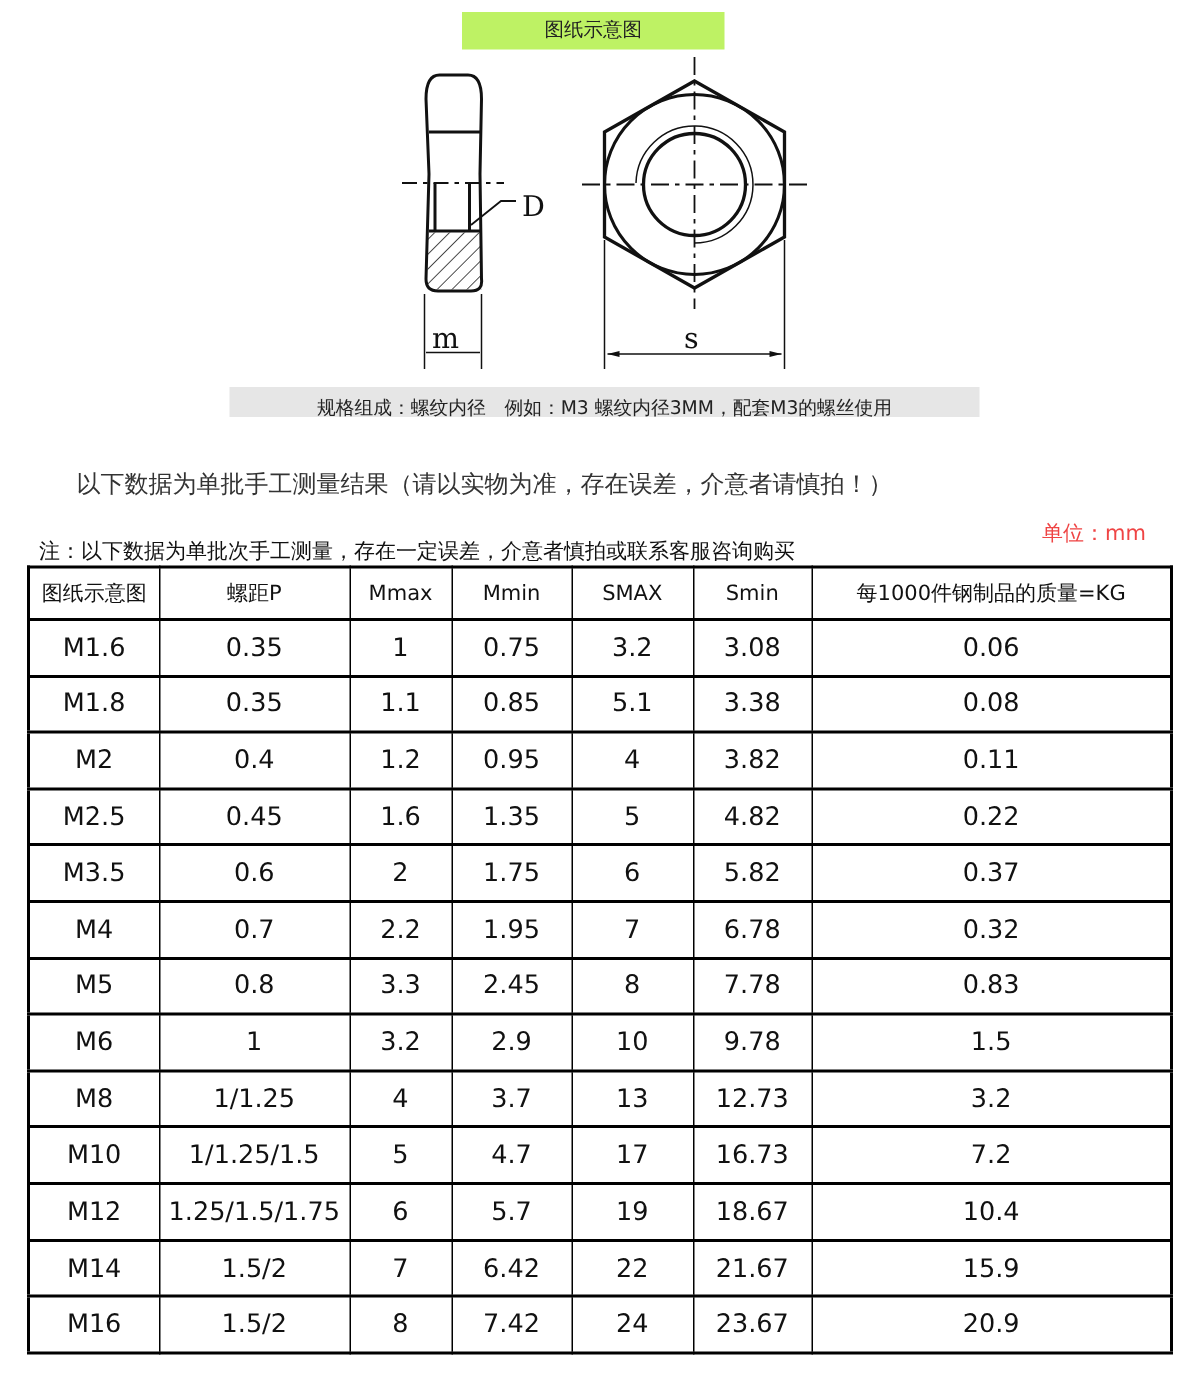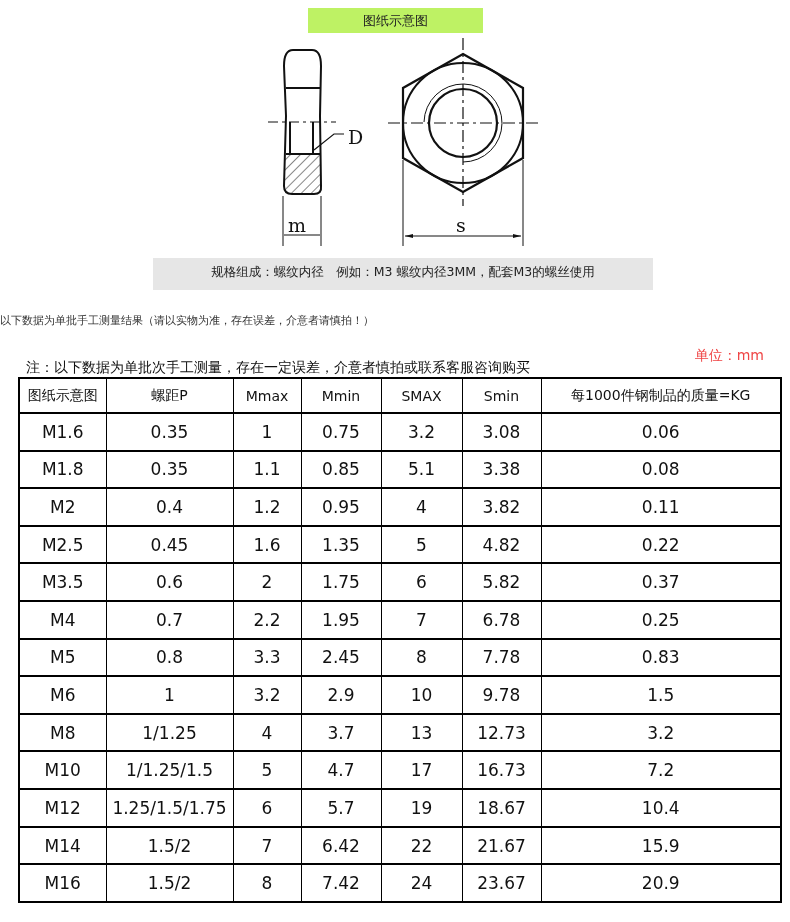--- a/index.html
+++ b/index.html
@@ -2,24 +2,24 @@
 <html><head>
 <meta charset="utf-8">
 <style>
   html, body { margin: 0; padding: 0; background: #ffffff; }
   body { width: 790px; height: 922px; position: relative; overflow: hidden;
          font-family: "DejaVu Sans", "Liberation Sans", sans-serif; color: #111; }
   .title-box { position: absolute; left: 308px; top: 8px; width: 175px; height: 25px;
                background: #bef264; font-size: 13px; line-height: 25px; text-align: center;
                color: #222; font-family: "DejaVu Sans", sans-serif; }
   .drawing { position: absolute; left: 250px; top: 36px; width: 300px; height: 214px; }
-  .spec-box { position: absolute; left: 153px; top: 258px; width: 500px; height: 32px;
+  .spec-box { position: absolute; left: 153px; top: 258px; width: 500px; height: 20px;
               background: #e6e6e6; font-size: 12.5px; line-height: 28px; text-align: center; color: #222; }
-  .measure-note { position: absolute; left: 0; top: 313px; width: 646px; 
-                  font-size: 11px; color: #333; }
+  .measure-note { position: absolute; left: 0; top: 313px; width: 646px; text-align: center;
+                  font-size: 16px; color: #333; }
   .note { position: absolute; left: 26px; top: 359px; font-size: 14px; color: #111; }
   .unit { position: absolute; right: 26px; top: 347px; font-size: 14px; color: #ef4444; }
   table.spec { position: absolute; left: 18px; top: 377px; width: 762px; height: 526px;
                border-collapse: collapse; border: 2.5px solid #000; table-layout: fixed; }
   table.spec th, table.spec td { border: 1.6px solid #000; text-align: center; padding: 0;
                                  font-family: "DejaVu Sans", sans-serif; color: #111; }
   table.spec th { font-size: 14px; font-weight: normal; height: 33px; }
   table.spec td { font-size: 17px; height: 33px; }
   table.spec tr { border-bottom: 2.2px solid #000; }
 </style>
@@ -139,21 +139,21 @@
         <td>5.82</td>
         <td>0.37</td>
       </tr>
       <tr>
         <td>M4</td>
         <td>0.7</td>
         <td>2.2</td>
         <td>1.95</td>
         <td>7</td>
         <td>6.78</td>
-        <td>0.25</td>
+        <td>0.32</td>
       </tr>
       <tr>
         <td>M5</td>
         <td>0.8</td>
         <td>3.3</td>
         <td>2.45</td>
         <td>8</td>
         <td>7.78</td>
         <td>0.83</td>
       </tr>

